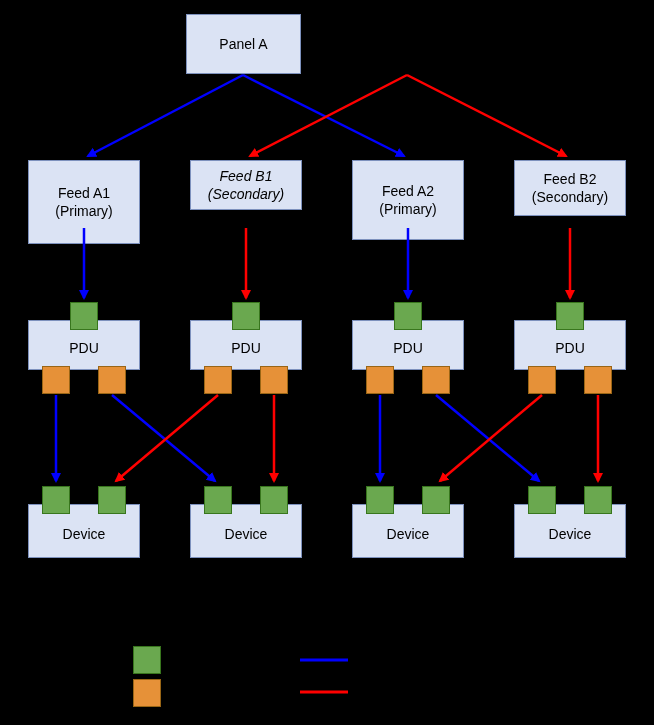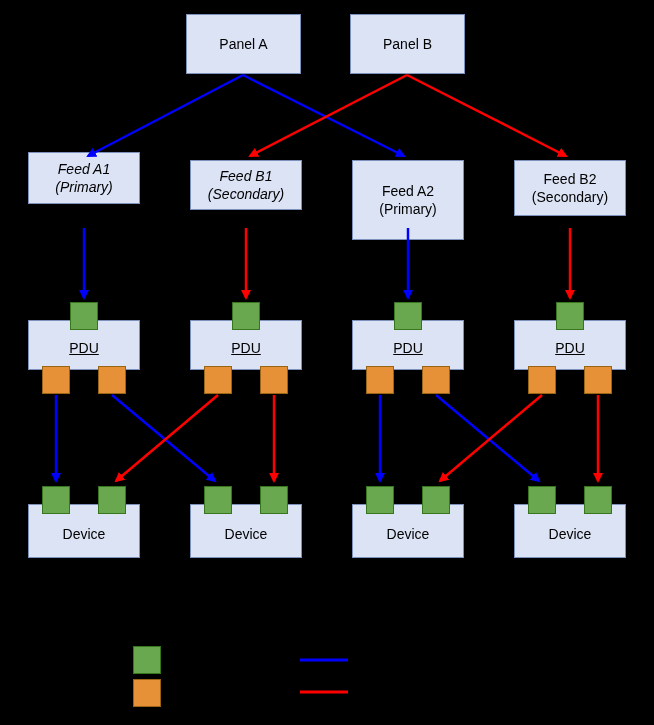--- a/index.html
+++ b/index.html
@@ -23,21 +23,21 @@
     display: flex;
     flex-direction: column;
     align-items: center;
     justify-content: center;
     font-size: 14px;
     line-height: 1.3;
     color: var(--text, #000000);
     text-align: right;
     z-index: 1;
   }
-  .box.pdu { justify-content: flex-end; padding-bottom: 12px; text-decoration: underline; }
+  .box.pdu { justify-content: flex-end; padding-bottom: 12px; }
   .box.device { justify-content: flex-end; padding-bottom: 14px; }
   .port {
     position: absolute;
     width: 28px;
     height: 28px;
     box-sizing: border-box;
     z-index: 2;
   }
   .port-in {
     background: var(--port-in-fill, #6aa84f);
@@ -62,25 +62,22 @@
   .head-red  { fill: var(--secondary-line, #ff0000); }
 </style>
 </head>
 <body>
 
 <div class="stage">
 
   <div class="box" style="left:186px;top:14px;width:115px;height:60px;">
     <span>Panel A</span>
   </div>
-  <div class="box" style="left:350px;top:14px;width:115px;height:60px;">
-    <span>Panel B</span>
-  </div>
 
-  <div class="box" style="left:28px;top:152px;width:112px;height:52px;font-style:italic;">
+  <div class="box" style="left:28px;top:160px;width:112px;height:84px;">
     <span>Feed A1</span>
     <span>(Primary)</span>
   </div>
   <div class="box" style="left:190px;top:160px;width:112px;height:50px;font-style:italic;">
     <span>Feed B1</span>
     <span>(Secondary)</span>
   </div>
   <div class="box" style="left:352px;top:160px;width:112px;height:80px;">
     <span>Feed A2</span>
     <span>(Primary)</span>

